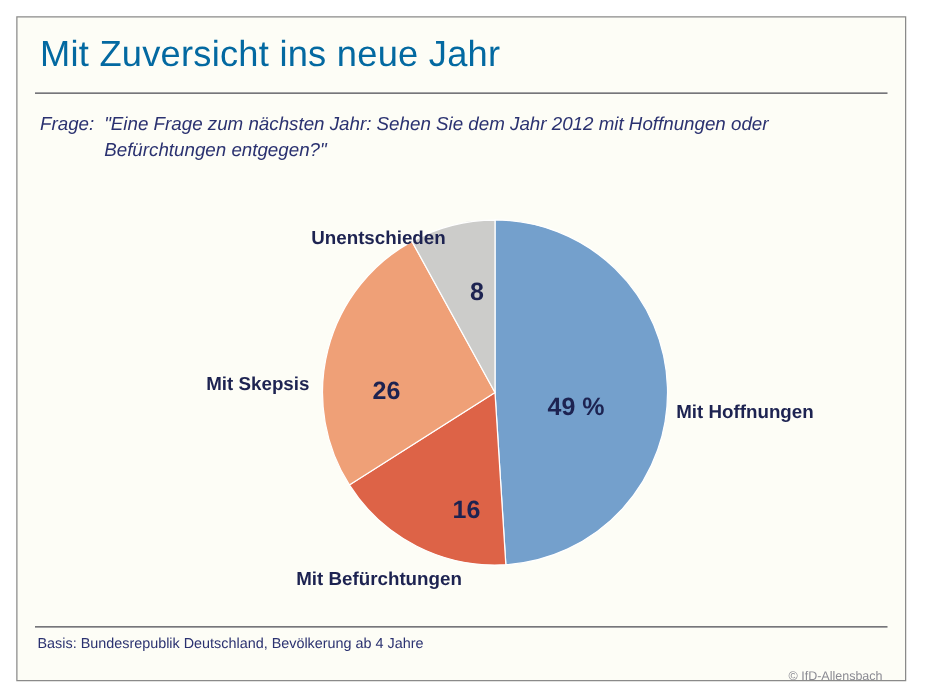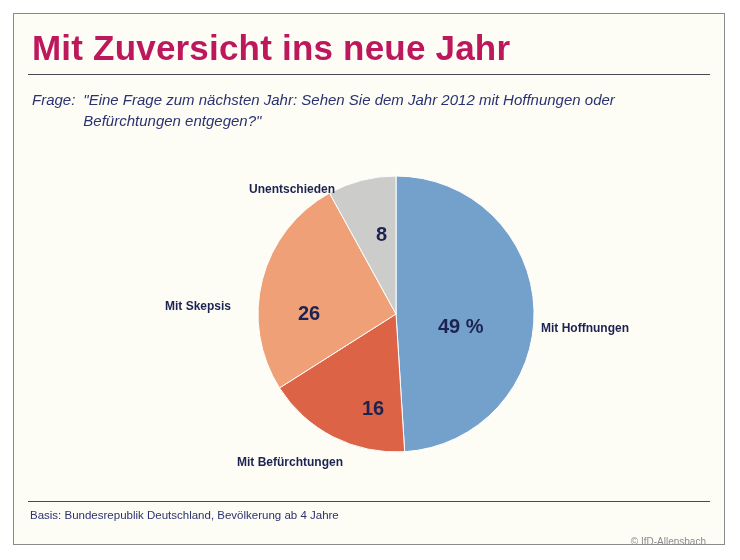--- a/index.html
+++ b/index.html
@@ -23,24 +23,24 @@
     background: #fdfdf6;
     border: 1px solid #8a8a8a;
     box-sizing: border-box;
   }
 
   
   #chart-title {
     position: absolute;
     left: 18px;
     top: 14px;
-    font-size: 35px;
-    font-weight: 700;
+    font-size: 29px;
+    font-weight: 400;
     letter-spacing: 0.2px;
-    color: #be185d;
+    color: #0369a1;
     white-space: nowrap;
   }
   #title-rule {
     position: absolute;
     left: 14px;
     top: 60px;
     width: 682px;
     height: 1px;
     background: #4a4a52;
   }
@@ -84,21 +84,21 @@
 
   .slice-value {
     position: absolute;
     font-size: 20px;
     font-weight: bold;
     color: #1d2351;
     white-space: nowrap;
   }
   .cat-label {
     position: absolute;
-    font-size: 12px;
+    font-size: 15px;
     font-weight: bold;
     color: #1d2351;
     white-space: nowrap;
   }
 
   #value-hoffnungen { left: 424px; top: 301px; }
   #value-befuerchtungen { left: 348px; top: 383px; }
   #value-skepsis { left: 284px; top: 288px; }
   #value-unentschieden { left: 362px; top: 209px; }
 

